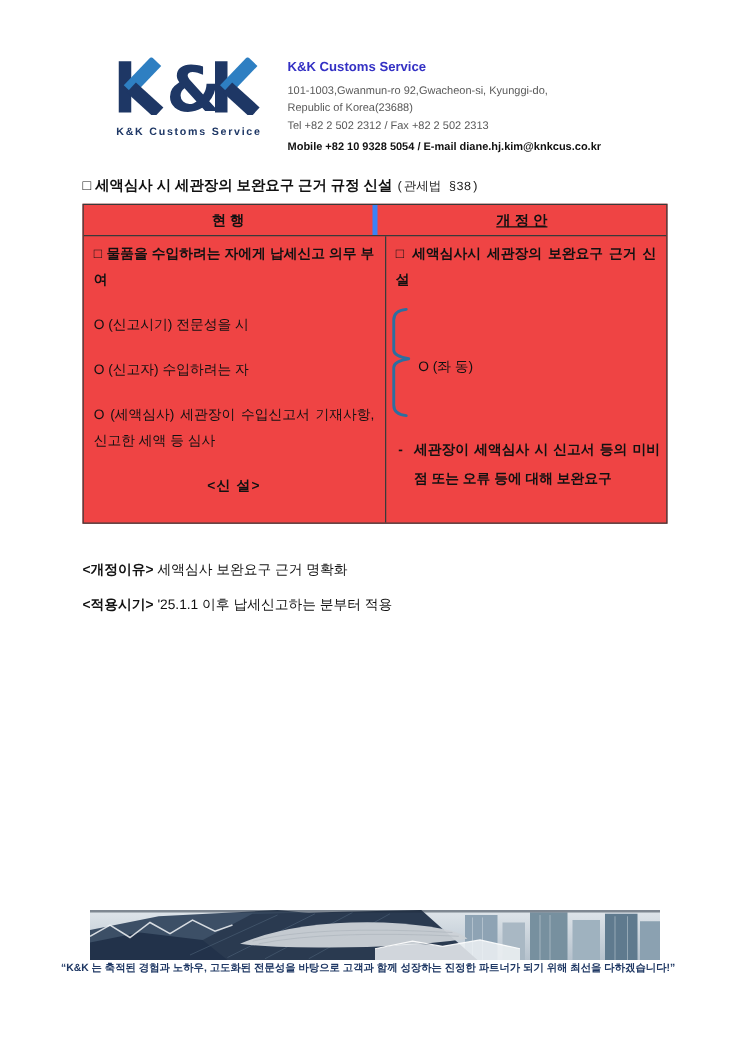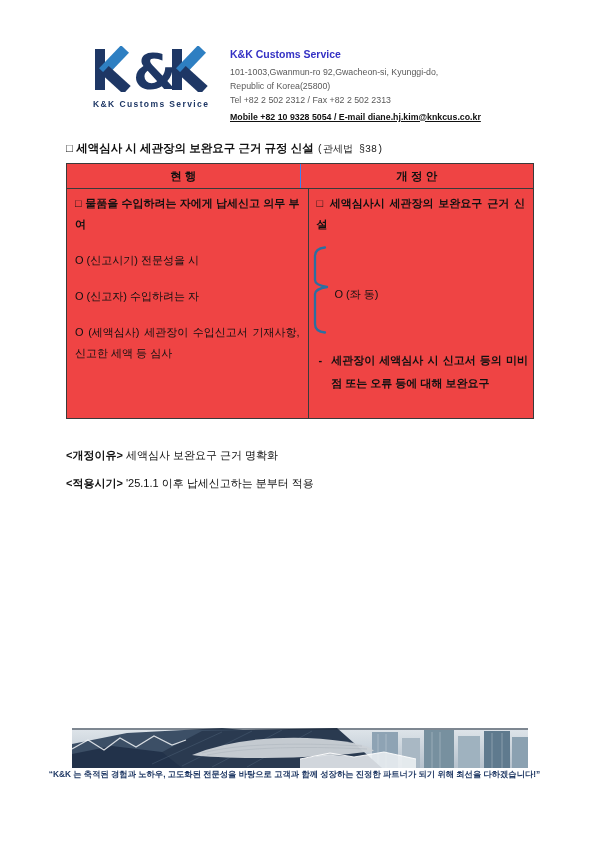--- a/index.html
+++ b/index.html
@@ -10,32 +10,32 @@
   
   .logo-block{position:absolute;left:93px;top:46px;width:116px;}
   .logo-caption{
     margin-top:3px;font-size:8.5px;font-weight:bold;letter-spacing:1.4px;
     color:#1e3765;text-align:center;white-space:nowrap;width:116px;
   }
   .company{position:absolute;left:230px;top:48px;width:310px;}
   .company-name{color:#3431c4;font-weight:bold;font-size:10.5px;margin-bottom:5px;}
   .company-line{color:#595959;font-size:8.8px;line-height:14.2px;}
   .company-contact{
-    color:#111;font-weight:bold;font-size:8.8px;text-decoration:underline;
+    color:#111;font-weight:bold;font-size:8.8px;
     margin-top:2px;line-height:14.2px;
   }
   
   .section-title{position:absolute;left:66px;top:141px;font-size:11.5px;white-space:nowrap;}
   .section-title .bold{font-weight:bold;color:#111;margin-top:28px;}
   .section-title .ref{font-size:10px;color:#222;font-family:Liberation Mono, monospace;}
   
   .cmp-table{position:absolute;left:66px;top:163px;width:466px;border:1.6px solid #3a3a3a;background:#ef4444;}
   .thead{display:flex;border-bottom:1px solid #3a3a3a;}
   .th{flex:1;text-align:center;font-weight:bold;font-size:11.5px;padding:5px 0 4px 0;}
-  .th + .th{border-left:1px solid #3b82f6;}
+  .th + .th{border-left:4px solid #3b82f6;text-decoration:underline;}
   .tbody{display:flex;min-height:229px;}
   .td{flex:1;font-size:11px;line-height:21px;color:#111;}
   .td-left{padding:4px 8px 6px 8px;border-right:1px solid #3a3a3a;text-align:justify;word-break:break-all;}
   .td-left p{margin:0 0 15px 0;}
   .td-left p.para-bold{font-weight:bold;}
   .td-left p.new-marker{text-align:center;font-weight:bold;margin:8px 0 0 0;letter-spacing:1px;}
   .td-right{position:relative;}
   .r-para1{position:absolute;top:4px;left:8px;right:8px;font-weight:bold;text-align:justify;word-break:break-all;margin:0;}
   .brace{position:absolute;left:3px;top:57px;}
   .r-same{position:absolute;left:26px;top:95px;margin:0;}
@@ -71,41 +71,42 @@
       <line x1="84" y1="3" x2="84" y2="44" stroke="#1e3765" stroke-width="10"></line>
       <line x1="87" y1="26" x2="109" y2="3" stroke="#2e7fc2" stroke-width="11"></line>
       <line x1="89" y1="24" x2="111" y2="44" stroke="#1e3765" stroke-width="11"></line>
     </svg>
     <div class="logo-caption">K&amp;K Customs Service</div>
   </div>
 
   <div class="company">
     <div class="company-name">K&amp;K Customs Service</div>
     <div class="company-line">101-1003,Gwanmun-ro 92,Gwacheon-si, Kyunggi-do,</div>
-    <div class="company-line">Republic of Korea(25800)</div>
+    <div class="company-line">Republic of Korea(23688)</div>
     <div class="company-line">Tel +82 2 502 2312 / Fax +82 2 502 2313</div>
     <div class="company-contact">Mobile +82 10 9328 5054  / E-mail diane.hj.kim@knkcus.co.kr</div>
   </div>
 
   <div class="section-title">
     <span class="bold">□ 세액심사 시 세관장의 보완요구 근거 규정 신설</span>
     <span class="ref">(관세법 §38)</span>
   </div>
 
   <div class="cmp-table">
     <div class="thead">
       <div class="th">현  행</div>
       <div class="th">개  정  안</div>
     </div>
     <div class="tbody">
       <div class="td td-left">
         <p class="para-bold">□ 물품을 수입하려는 자에게 납세신고 의무 부여</p>
         <p>O (신고시기) 전문성을 시</p>
         <p>O (신고자) 수입하려는 자</p>
         <p>O (세액심사) 세관장이 수입신고서 기재사항, 신고한 세액 등 심사</p>
+        <p class="new-marker">&lt;신  설&gt;</p>
       </div>
       <div class="td td-right">
         <p class="r-para1">□ 세액심사시 세관장의 보완요구 근거 신설</p>
         <svg class="brace" width="18" height="88" viewBox="0 0 18 88">
           <path d="M 13 1.5 Q 3 2.5 3 10 L 3 34 Q 3 39 15 41 Q 3 43 3 48 L 3 78 Q 3 85.5 13 86.5" fill="none" stroke="#2c6fa0" stroke-width="2.3" stroke-linejoin="round" stroke-linecap="round"></path>
         </svg>
         <p class="r-same">O (좌  동)</p>
         <p class="r-detail">
           <span class="dash">-</span>
           <span class="txt">세관장이 세액심사 시 신고서 등의 미비점 또는 오류 등에 대해 보완요구</span>

